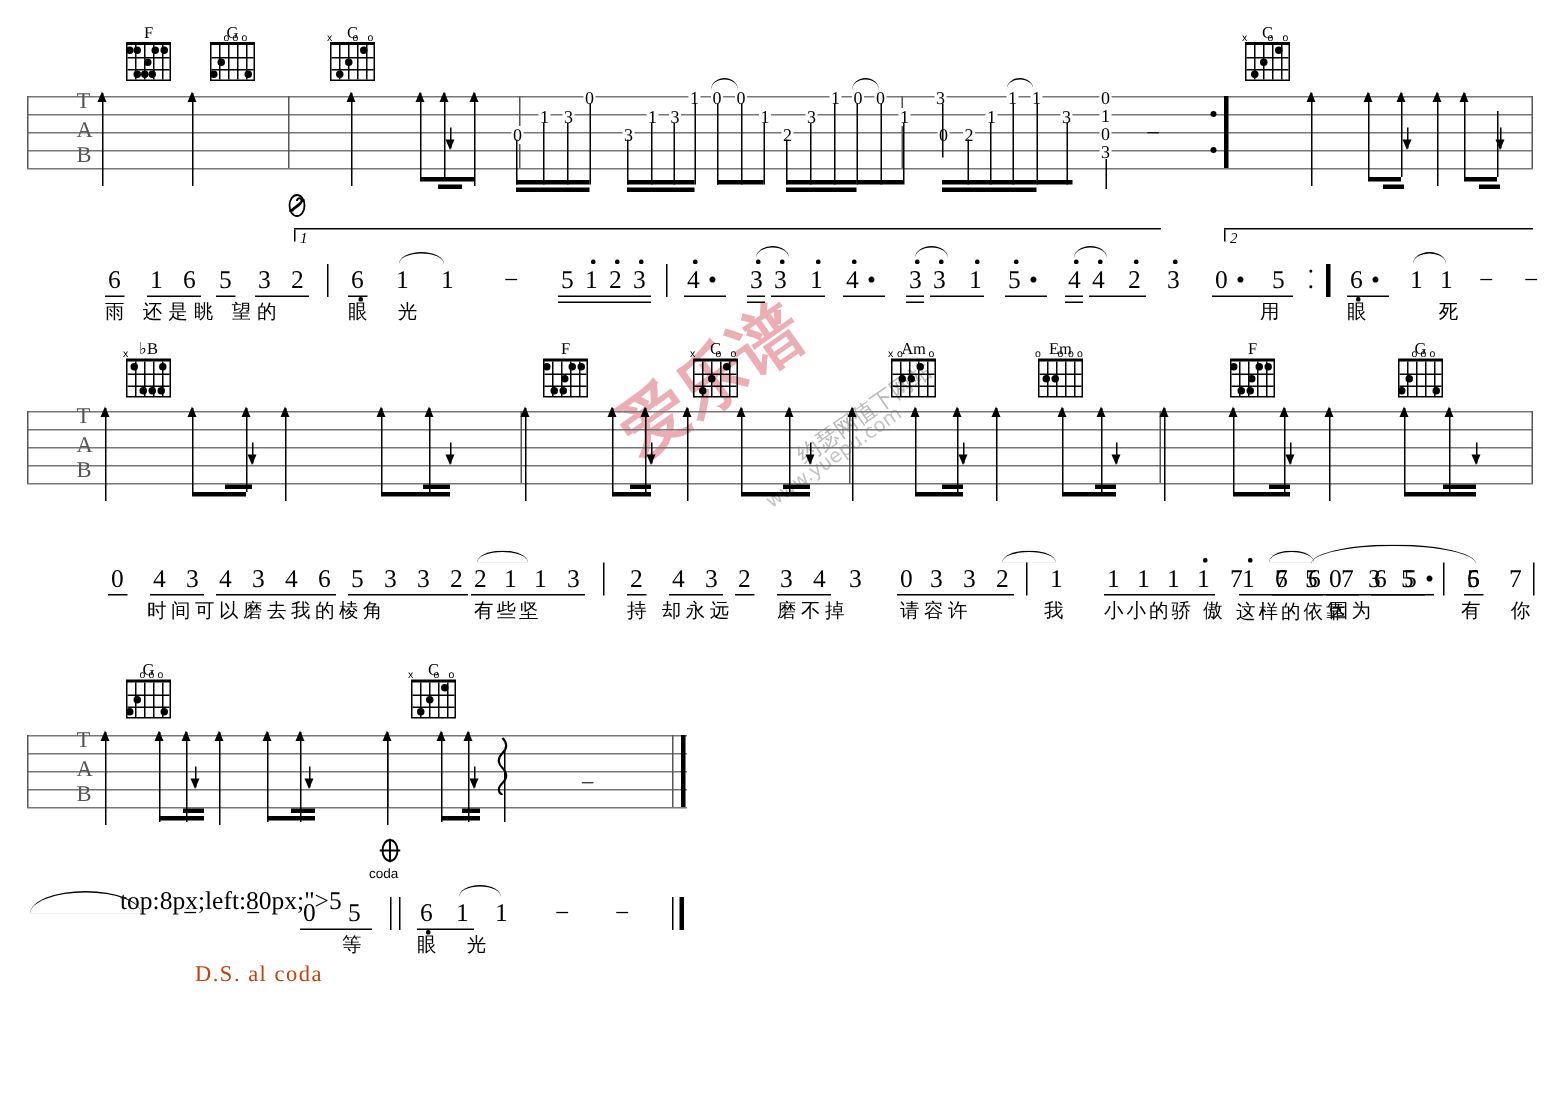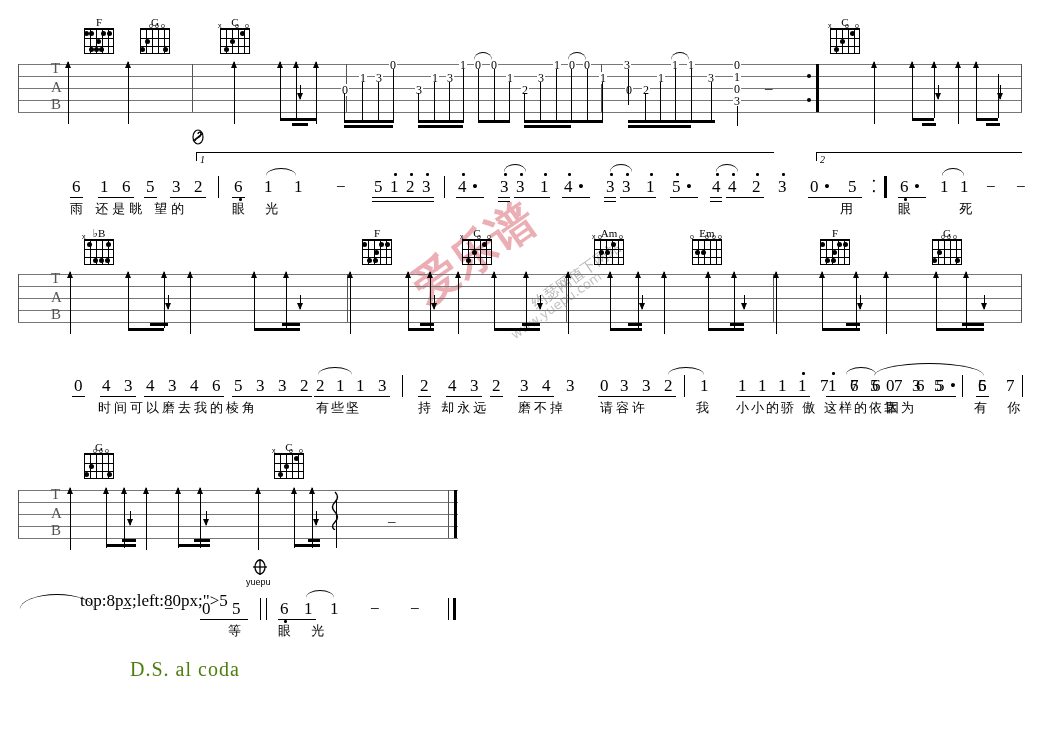--- a/index.html
+++ b/index.html
@@ -58,21 +58,21 @@
   .dash{position:absolute;font-size:17px;line-height:17px;}
 
   
   .volta{position:absolute;border-top:1.2px solid #000;}
   .volta .leg{position:absolute;left:0;top:0;width:1.2px;height:8px;background:#000;}
   .volta .lbl{position:absolute;left:4px;top:1px;font-size:10px;font-style:italic;}
 
   
   .codasym{position:absolute;font-size:15px;line-height:15px;}
   .codalbl{position:absolute;font-size:9px;font-family:"Liberation Sans",sans-serif;}
-  .dsal{position:absolute;font-size:20px;letter-spacing:1px;color:#4d7c0f;margin-top:16px;}
+  .dsal{position:absolute;font-size:15px;letter-spacing:1px;color:#c2410c;}
 
   
   .rdot{position:absolute;width:4px;height:4px;border-radius:50%;background:#000;}
 
   
   .squig{position:absolute;font-size:15px;line-height:14px;}
 
   
   .wm-red{position:absolute;color:#e8a0a8;font-size:46px;font-weight:bold;
           font-family:"DejaVu Sans",sans-serif;transform:rotate(-35deg);
@@ -814,21 +814,21 @@
       <div class="dash" style="left:388px;top:76px;font-size:15px">–</div>
     </div>
 
     <div class="codasym" style="left:253px;top:122px;">
       <svg width="14" height="16" viewBox="0 0 14 16">
           <ellipse cx="7" cy="8" rx="5" ry="7" fill="none" stroke="#000" stroke-width="1.3"></ellipse>
           <line x1="7" y1="0" x2="7" y2="16" stroke="#000" stroke-width="1.3"></line>
           <line x1="0" y1="8" x2="14" y2="8" stroke="#000" stroke-width="1.3"></line>
         </svg>
     </div>
-    <div class="codalbl" style="left:246px;top:140px;">yuepu</div>
+    <div class="codalbl" style="left:246px;top:140px;">coda</div>
 
     <div class="jp" style="left:0;top:155px;width:1040px;">
       <div class="tie" style="left:20px;top:2px;width:74px;height:14px"></div>
       <div class="num" style="left:80px;top:8">top:8px;left:80px;"&gt;5</div>
       <div class="dash" style="left:122px;top:8px">−</div>
       <div class="dash" style="left:164px;top:8px">−</div>
       <div class="num" style="left:202px;top:8px">0</div>
       <div class="num" style="left:232px;top:8px">5</div>
       <div class="ubar" style="left:200px;top:27px;width:48px"></div>
       <div class="bar" style="left:260px;top:6px;height:22px"></div>

